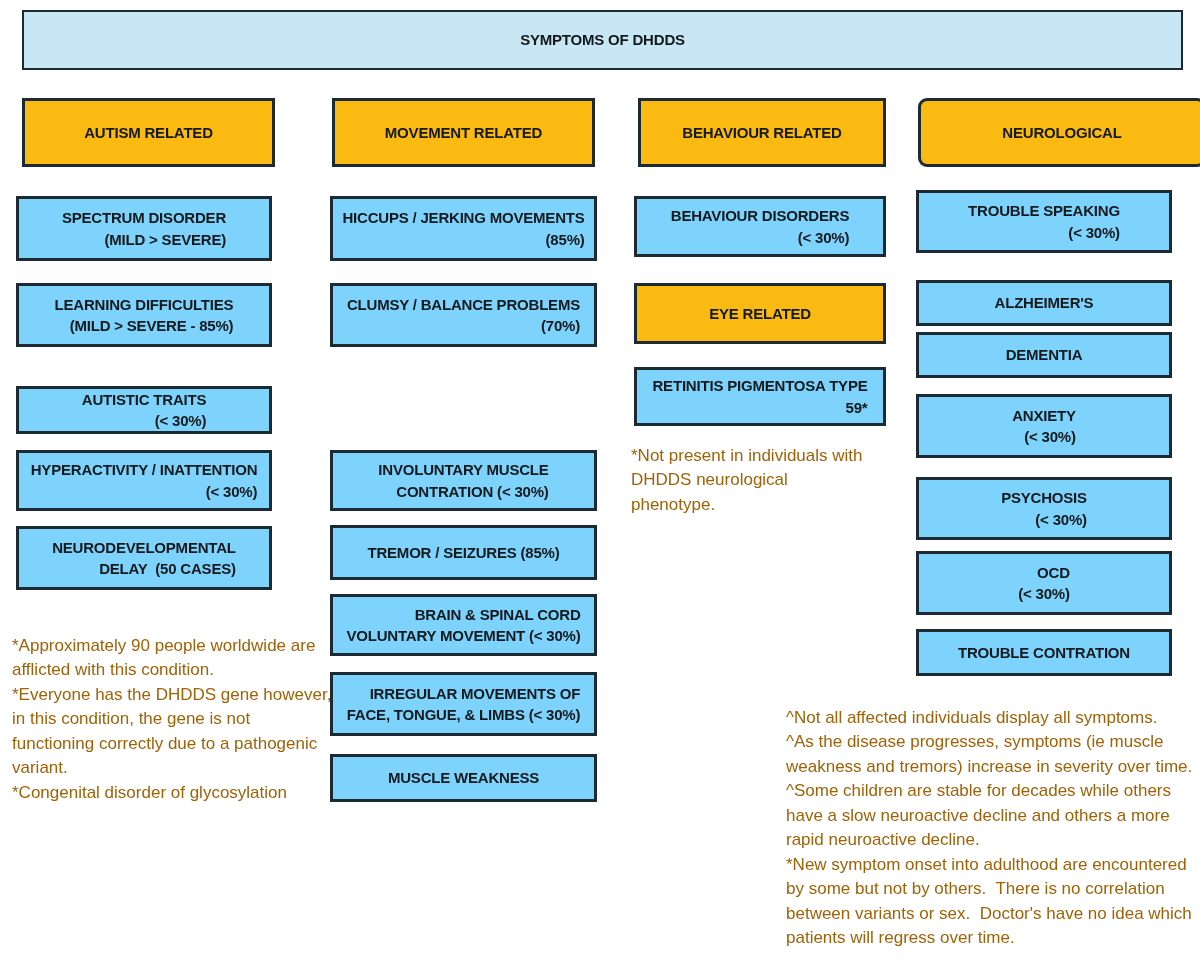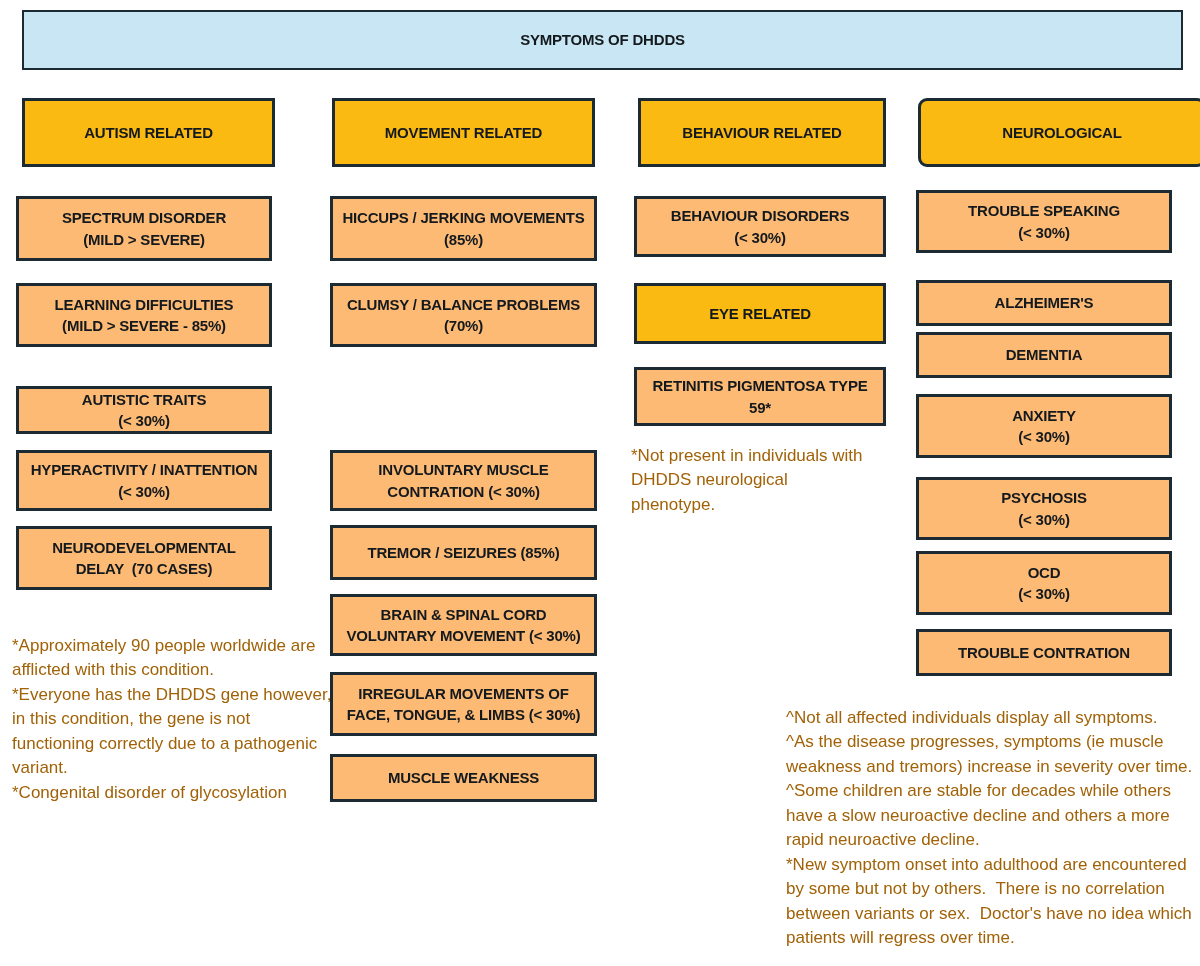--- a/index.html
+++ b/index.html
@@ -22,21 +22,21 @@
     font-weight:bold;
     font-size:15px;
     line-height:1.42;
     color:#14191d;
     letter-spacing:-0.2px;
     white-space:pre-wrap;
     padding:2px 8px;
   }
   .blue{background:#c9e6f4;border-width:2px;}
   .orange{background:#fbba12;}
-  .green{background:#fdba74;}
+  .green{background:#7dd3fc;text-align:right;}
   .note{
     position:absolute;
     font-size:17px;
     font-weight:400;
     line-height:1.44;
     color:#a16207;
     white-space:pre-wrap;
     letter-spacing:0;
   }
 </style>
@@ -55,21 +55,21 @@
   <div class="bx green" style="left:16px;top:283px;width:256px;height:64px;">LEARNING DIFFICULTIES
 (MILD &gt; SEVERE - 85%)</div>
 
   <div class="bx green" style="left:16px;top:386px;width:256px;height:48px;">AUTISTIC TRAITS
 (&lt; 30%)</div>
 
   <div class="bx green" style="left:16px;top:450px;width:256px;height:61px;">HYPERACTIVITY / INATTENTION
 (&lt; 30%)</div>
 
   <div class="bx green" style="left:16px;top:526px;width:256px;height:64px;">NEURODEVELOPMENTAL
-DELAY  (70 CASES)</div>
+DELAY  (50 CASES)</div>
 
   <div class="note" style="left:12px;top:634px;width:340px;">*Approximately 90 people worldwide are
 afflicted with this condition.
 *Everyone has the DHDDS gene however,
 in this condition, the gene is not
 functioning correctly due to a pathogenic
 variant.
 *Congenital disorder of glycosylation</div>
 
   <div class="bx orange" style="left:332px;top:98px;width:263px;height:69px;">MOVEMENT RELATED</div>

